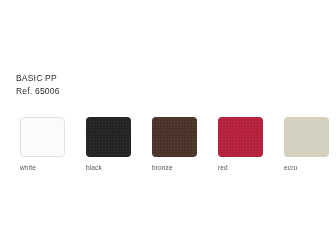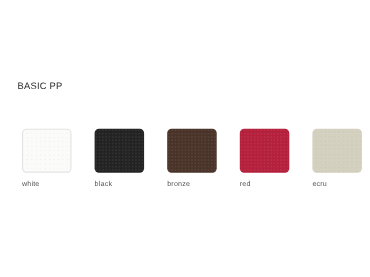--- a/index.html
+++ b/index.html
@@ -84,20 +84,21 @@
     white-space: nowrap;
   }
 </style>
 </head>
 <body style="background-color: rgb(255, 255, 255);">
 
 <div class="sheet">
 
   <div class="title-block">
     <div class="product-name">BASIC PP</div>
+    <div class="product-ref">Ref. 65006</div>
   </div>
 
   <div class="swatch-strip">
 
     <div class="swatch-cell">
       <div class="swatch-chip light-chip" style="background-color: rgb(251, 251, 250);"></div>
       <div class="swatch-label">white</div>
     </div>
 
     <div class="swatch-cell">

